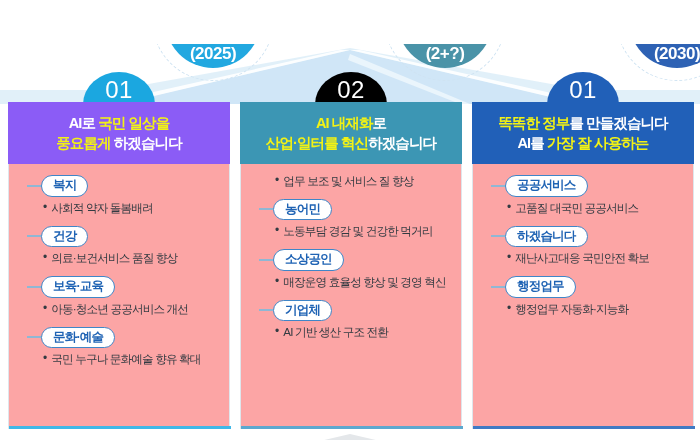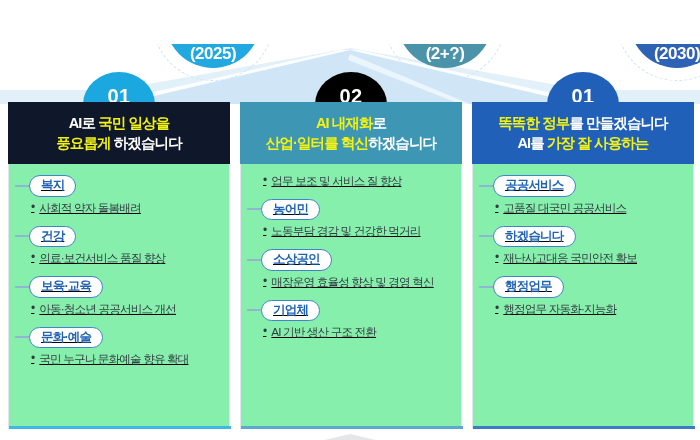--- a/index.html
+++ b/index.html
@@ -31,40 +31,39 @@
   .cols { position: absolute; left: 0; top: 28px; width: 700px; height: 360px; }
   .col { position: absolute; top: 0; width: 222px; height: 357px; }
   .col1 { left: 8px; }
   .col2 { left: 240px; }
   .col3 { left: 472px; }
 
   .badge {
     position: absolute; left: 50%; transform: translateX(-50%); top: 0;
     width: 72px; height: 36px;
     border-top-left-radius: 40px 36px; border-top-right-radius: 40px 36px;
-    display: flex; align-items: flex-end; justify-content: center;
-    color: #ffffff; font-size: 20px; font-weight: bold; letter-spacing: 0.5px;
+    display: flex; align-items: center; justify-content: center;
+    color: #ffffff; font-size: 24px; font-weight: normal; letter-spacing: 0.5px;
     z-index: 3;
   }
 
   .header {
     position: absolute; left: 0; top: 30px; width: 222px; height: 62px;
     display: flex; flex-direction: column; align-items: center; justify-content: center;
     color: #ffffff; font-size: 14.5px; font-weight: bold; letter-spacing: -0.9px;
     line-height: 1.38; text-align: center; z-index: 4;
   }
   .header .hl { color: #f2f215; }
 
   .panel {
     position: absolute; left: 0; top: 88px; width: 222px; height: 269px;
-    background: #86efac;
+    background: #fca5a5;
     border-left: 1px solid #dfe6ec; border-right: 1px solid #dfe6ec;
-    padding: 14px 6px 6px 6px;
+    padding: 14px 6px 6px 18px;
     z-index: 2;
-    text-decoration: underline;
   }
   .panelbar { position: absolute; left: 0; bottom: 0; width: 222px; height: 3px; }
 
   .grp { position: relative; margin-bottom: 2px; }
   .pillrow { display: flex; align-items: center; height: 24px; margin-bottom: 3px; }
   .conn { width: 14px; height: 2px; background: #8fb7d4; flex: 0 0 auto; }
   .pill {
     border: 1.6px solid #3f86c8; border-radius: 14px;
     padding: 2px 11px 3px 11px; font-size: 12.5px; font-weight: bold;
     letter-spacing: -0.8px; line-height: 1.15; white-space: nowrap;
@@ -108,21 +107,21 @@
   <div class="topcircle" style="left:629px; background:#2E62B4">
     <span>(2030)</span>
   </div>
 
   <div class="cols">
 
     <div class="col col1">
       <div class="badge" style="background:#1BA7E0">
         <span>01</span>
       </div>
-      <div class="header" style="background:#0f172a">
+      <div class="header" style="background:#8b5cf6">
         <div>
           <span>AI로 </span><span class="hl">국민 일상을</span>
         </div>
         <div>
           <span class="hl">풍요롭게</span><span> 하겠습니다</span>
         </div>
       </div>
       <div class="panel">
 
         <div class="grp">

